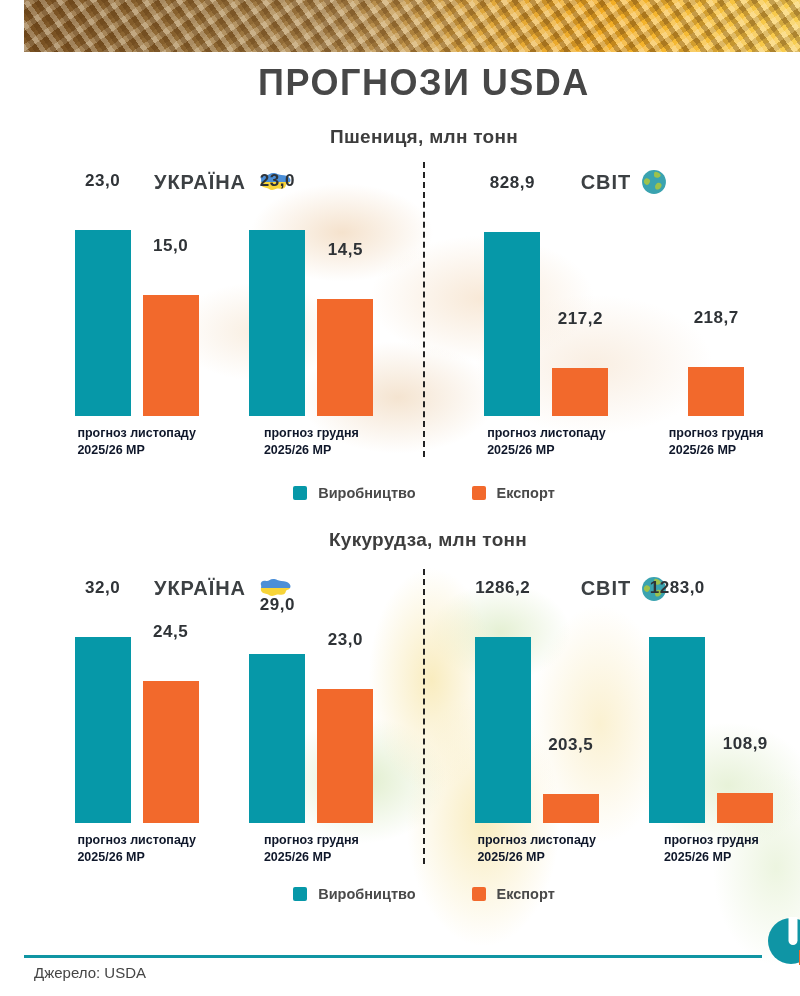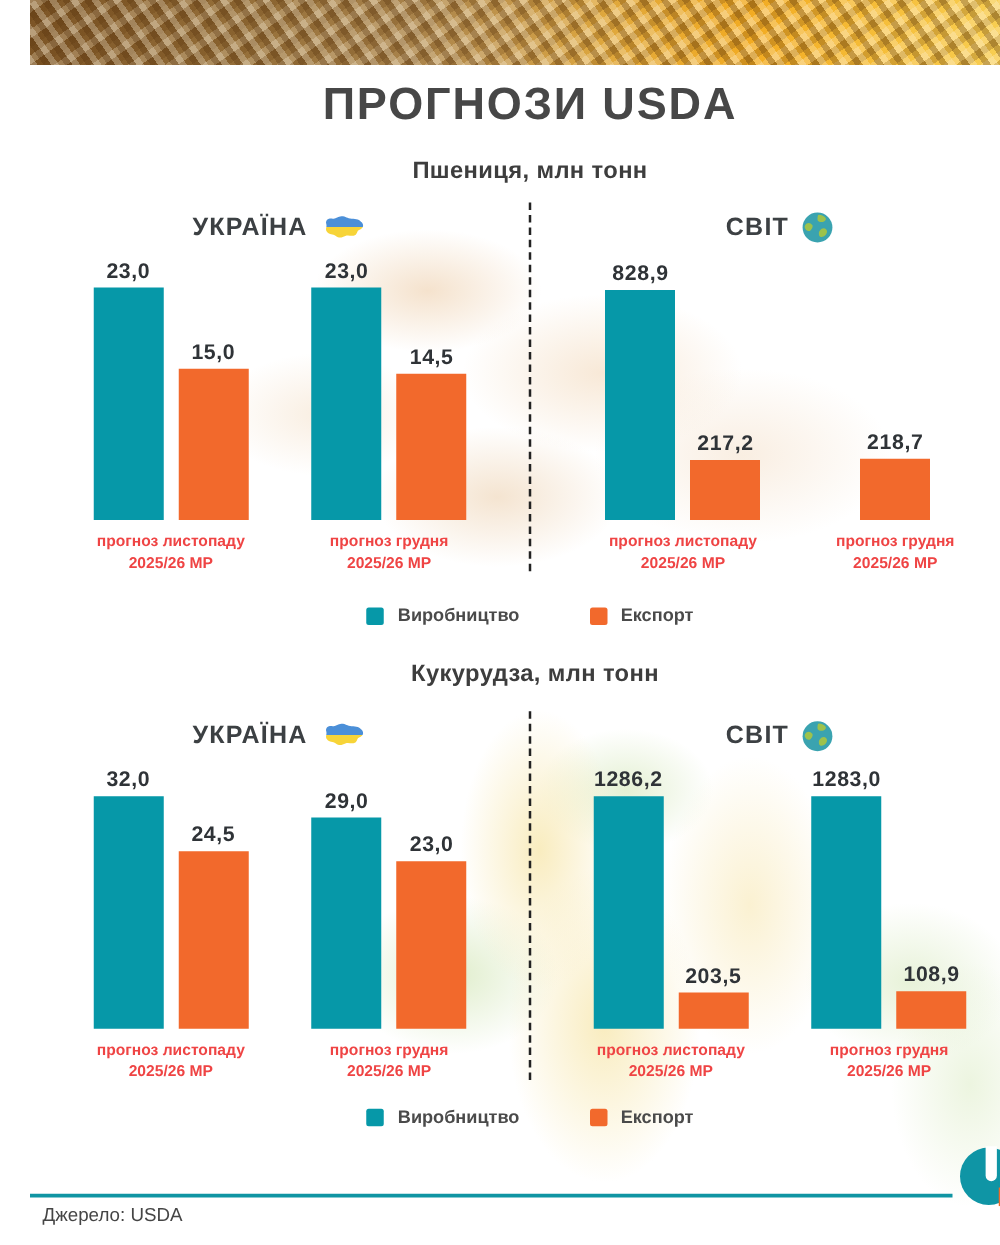--- a/index.html
+++ b/index.html
@@ -60,29 +60,29 @@
   .region-panel { width:400px; display:flex; flex-direction:column; }
   .region-header {
     margin-top:14px; height:28px; display:flex; justify-content:center;
     align-items:center; gap:10px;
   }
   .region-label { font-size:20px; font-weight:800; letter-spacing:1px; color:#3c4043; }
   .region-icon { display:flex; align-items:center; }
   .groups-row { display:flex; justify-content:space-evenly; align-items:flex-end; margin-top:4px; }
   .forecast-group { display:flex; flex-direction:column; align-items:center; }
   .bar-pair { display:flex; gap:12px; align-items:flex-end; height:216px; }
-  .bar-column { width:56px; display:flex; flex-direction:column; justify-content:flex-end; align-items:center; }
+  .bar-column { width:56px; display:flex; flex-direction:column; justify-content:flex-end; align-items:center;gap:36px; }
   .bar-value {
     font-size:17px; font-weight:800; color:#2f3337; letter-spacing:.5px;
     white-space:nowrap; margin-bottom:3px;
   }
   .bar { width:56px; }
   .category-label {
-    margin-top:9px; text-align:center; font-size:12.5px; font-weight:700;
-    color:#ef4444; line-height:1.35; white-space:nowrap;
+    margin-top:9px; text-align:left; font-size:12.5px; font-weight:700;
+    color:#0f172a; line-height:1.35; white-space:nowrap;
   }
   .legend-row { display:flex; justify-content:center; gap:56px; margin-top:26px; }
   .charts section:nth-of-type(2) .legend-row { margin-top:20px; }
   .legend-item { display:flex; align-items:center; gap:11px;text-align:center; }
   .legend-swatch { width:14px; height:14px; border-radius:2px; }
   .legend-label { font-size:14.5px; font-weight:600; color:#4a4a4a; }
   
   .footer-line { position:absolute; z-index:2; left:0; top:955px; width:738px; height:3px; background:#1095a3; }
   .source { position:absolute; z-index:2; left:10px; top:964px; font-size:15px; color:#454545; }
   .brand-logo { position:absolute; z-index:3; right:8px; top:917px; }

